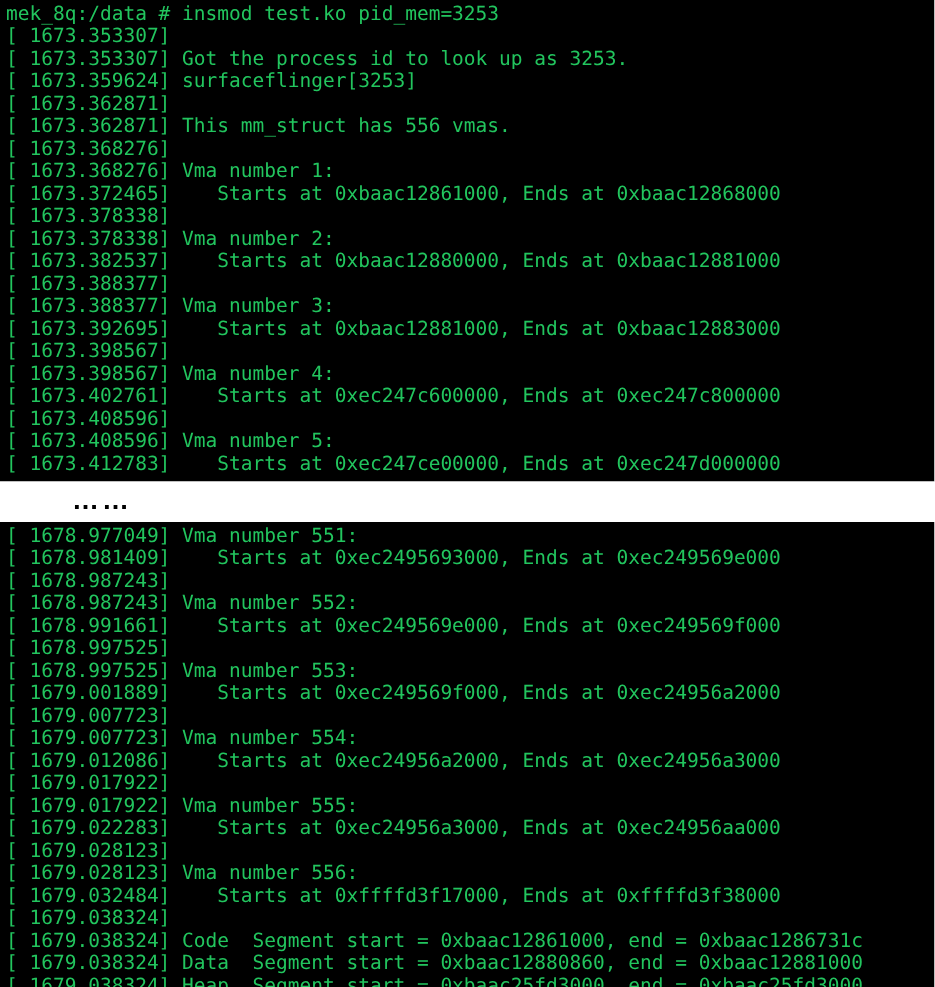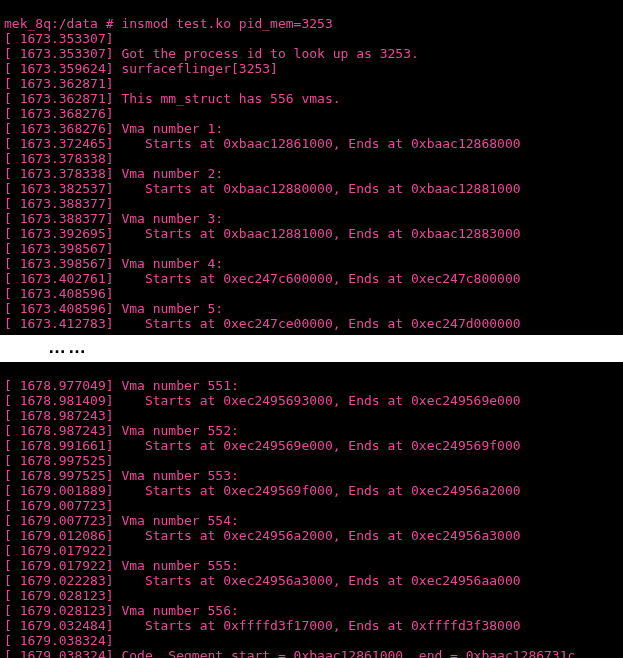--- a/index.html
+++ b/index.html
@@ -3,26 +3,26 @@
 <meta charset="utf-8">
 <style>
   html, body {
     margin: 0;
     padding: 0;
     background: #ffffff;
     width: 623px;
   }
   .term {
     background: #000000;
-    color: #ec4899;
+    color: #22c55e;
     font-family: "DejaVu Sans Mono", "Liberation Mono", Consolas, monospace;
     font-size: 13px;
     line-height: 15px;
     white-space: pre;
-    padding: 16px 4px 4px 4px;
+    padding: 2px 4px 4px 4px;
     overflow: hidden;
   }
   .gap {
     background: #ffffff;
     color: #000000;
     font-family: "Microsoft YaHei", Arial, sans-serif;
     font-weight: bold;
     font-size: 18px;
     letter-spacing: 2px;
     padding: 2px 0 4px 48px;

